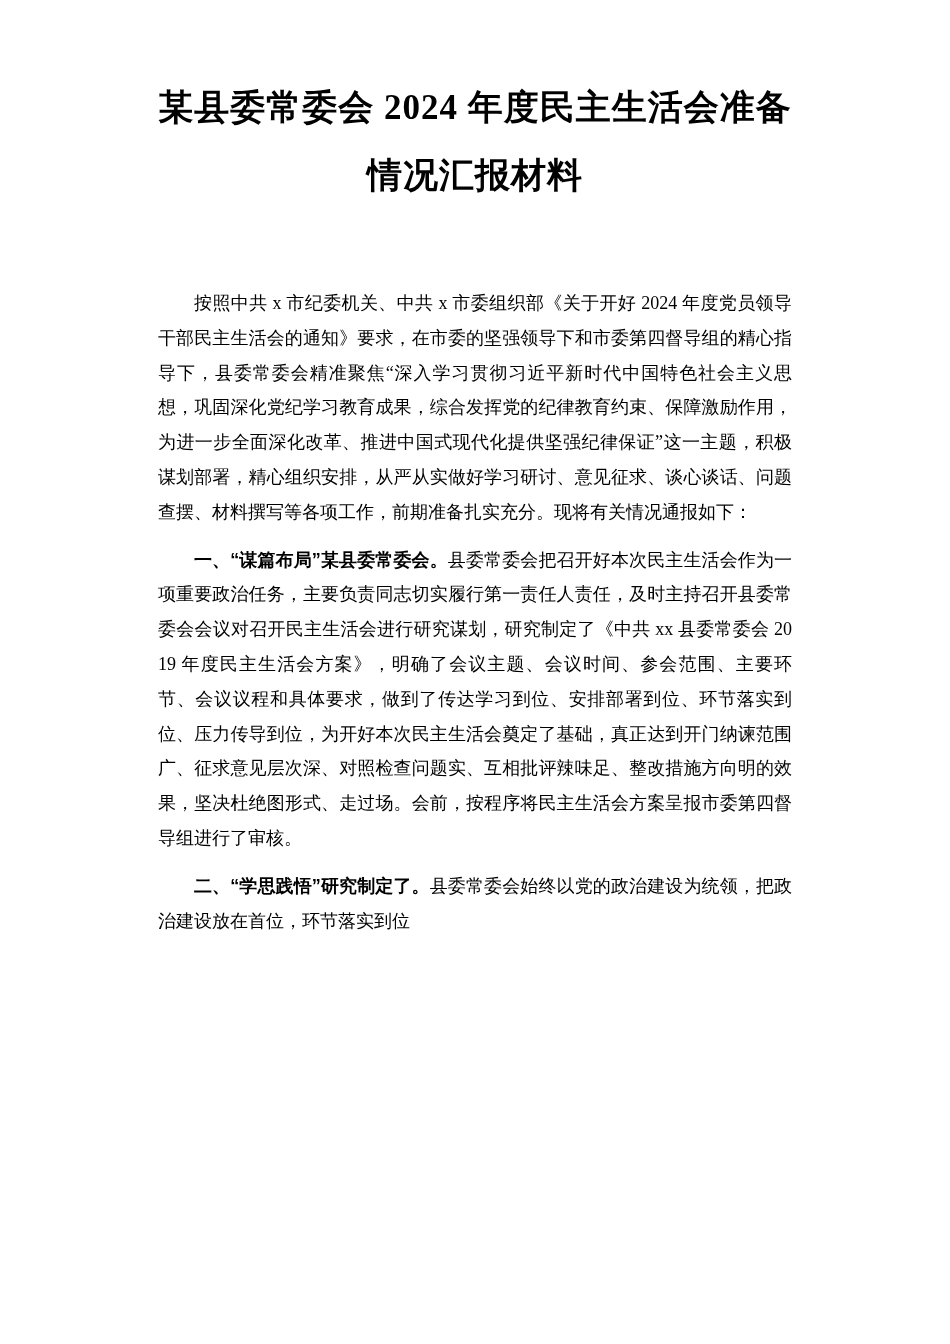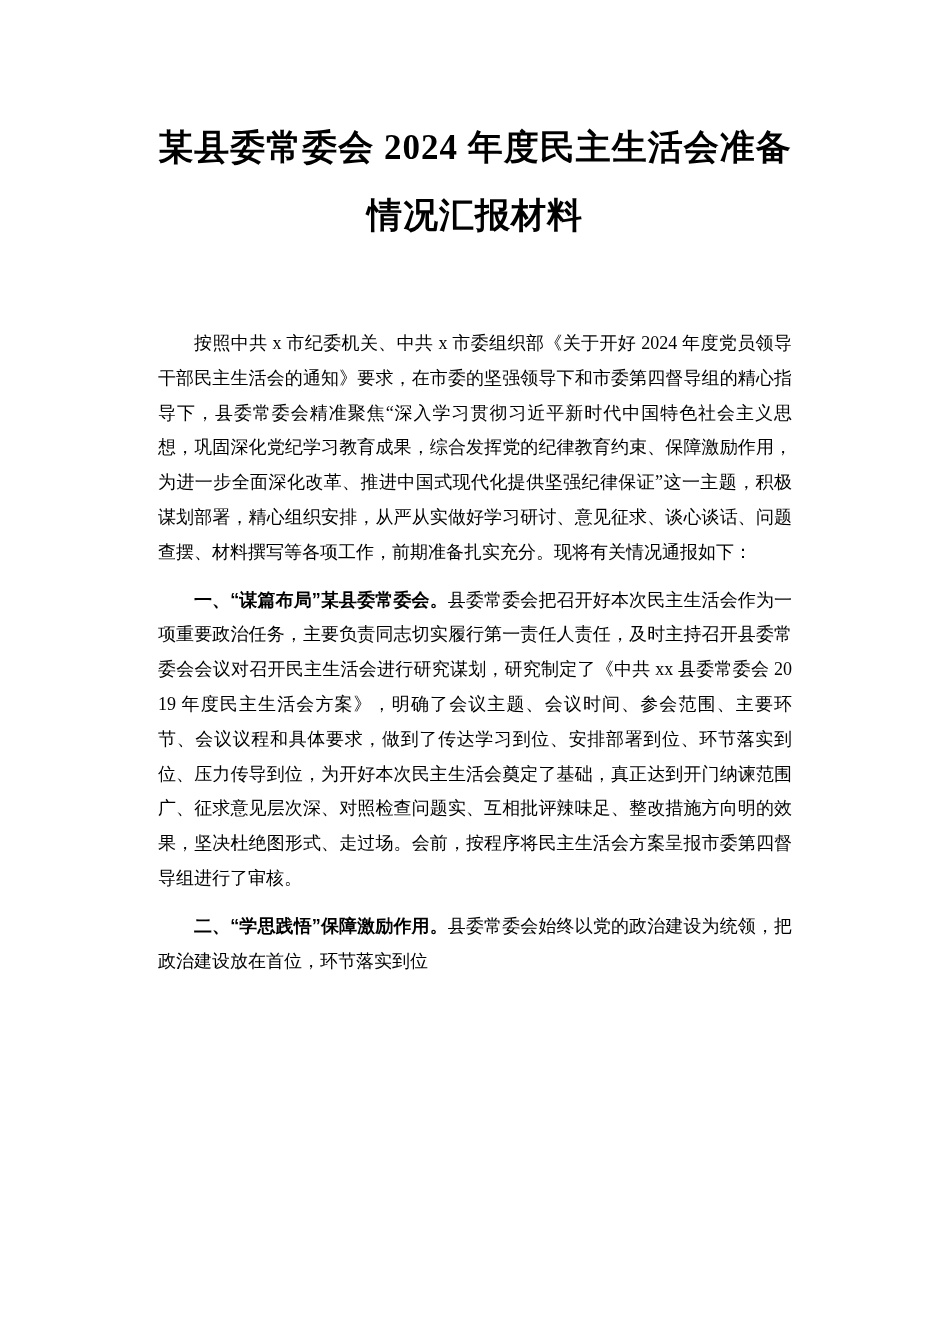--- a/index.html
+++ b/index.html
@@ -10,21 +10,21 @@
   body {
     width: 950px;
     height: 1344px;
     font-family: "Liberation Serif", "DejaVu Serif", serif;
     color: #000000;
   }
   .page {
     box-sizing: border-box;
     width: 950px;
     height: 1331px;
-    padding: 114px 145px 0 145px;
+    padding: 74px 145px 0 145px;
     overflow: hidden;
     background: #ffffff;
   }
   .doc-title {
     margin: 0 0 76px 0;
     font-size: 35px;
     line-height: 68px;
     font-weight: 700;
     text-align: center;
     letter-spacing: 1px;
@@ -48,15 +48,15 @@
 <body>
 
 <div class="page">
   <h1 class="doc-title">某县委常委会 2024 年度民主生活会准备情况汇报材料</h1>
 
   <div class="doc-body">
     <p class="para"><span class="para-lead"></span><span>按照中共 x 市纪委机关、中共 x 市委组织部《关于开好 2024 年度党员领导干部民主生活会的通知》要求，在市委的坚强领导下和市委第四督导组的精心指导下，县委常委会精准聚焦“深入学习贯彻习近平新时代中国特色社会主义思想，巩固深化党纪学习教育成果，综合发挥党的纪律教育约束、保障激励作用，为进一步全面深化改革、推进中国式现代化提供坚强纪律保证”这一主题，积极谋划部署，精心组织安排，从严从实做好学习研讨、意见征求、谈心谈话、问题查摆、材料撰写等各项工作，前期准备扎实充分。现将有关情况通报如下：</span></p>
 
     <p class="para"><span class="para-lead">一、“谋篇布局”某县委常委会。</span><span>县委常委会把召开好本次民主生活会作为一项重要政治任务，主要负责同志切实履行第一责任人责任，及时主持召开县委常委会会议对召开民主生活会进行研究谋划，研究制定了《中共 xx 县委常委会 2019 年度民主生活会方案》，明确了会议主题、会议时间、参会范围、主要环节、会议议程和具体要求，做到了传达学习到位、安排部署到位、环节落实到位、压力传导到位，为开好本次民主生活会奠定了基础，真正达到开门纳谏范围广、征求意见层次深、对照检查问题实、互相批评辣味足、整改措施方向明的效果，坚决杜绝图形式、走过场。会前，按程序将民主生活会方案呈报市委第四督导组进行了审核。</span></p>
 
-    <p class="para"><span class="para-lead">二、“学思践悟”保障激励作用。</span><span>县委常委会始终以党的政治建设为统领，把政治建设放在首位，环节落实到位</span></p>
+    <p class="para"><span class="para-lead">二、“学思践悟”研究制定了。</span><span>县委常委会始终以党的政治建设为统领，把政治建设放在首位，环节落实到位</span></p>
   </div>
 </div>
 
 </body></html>

